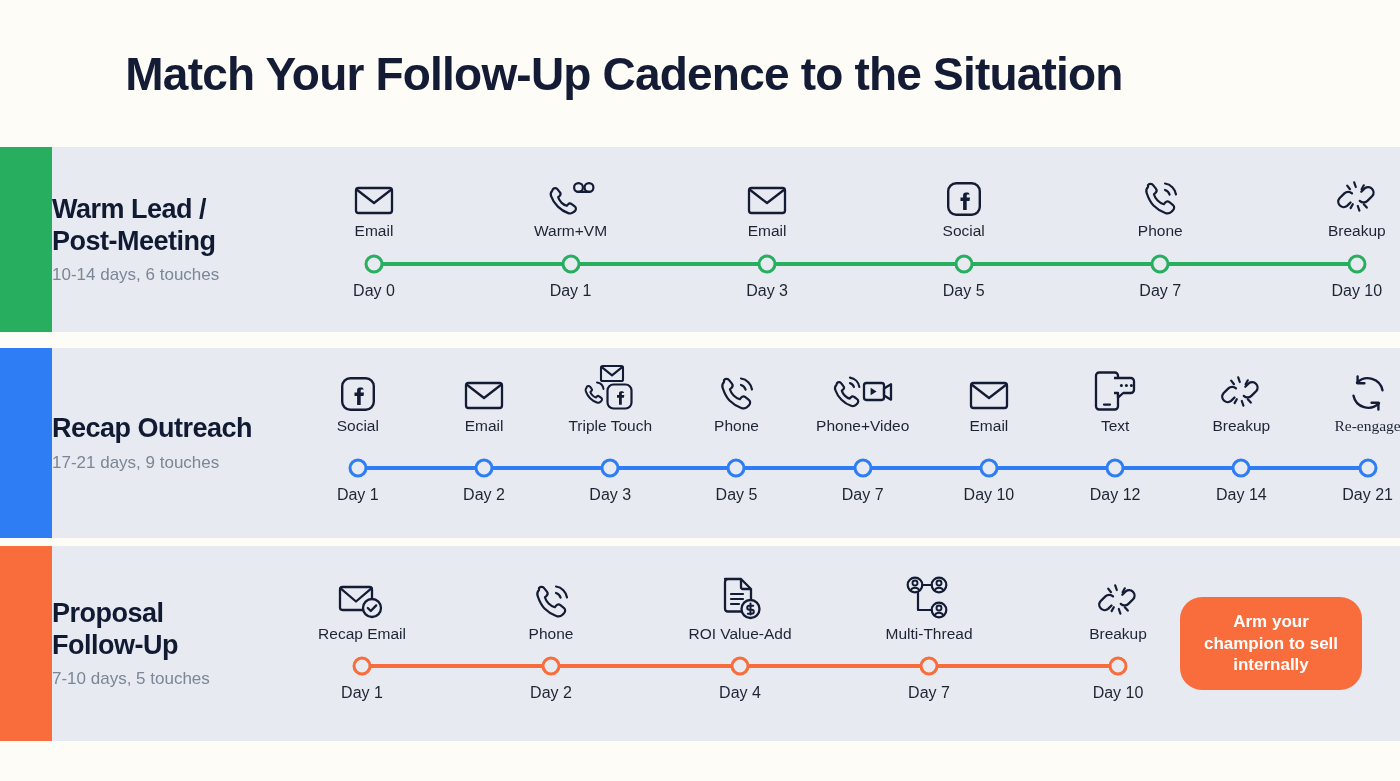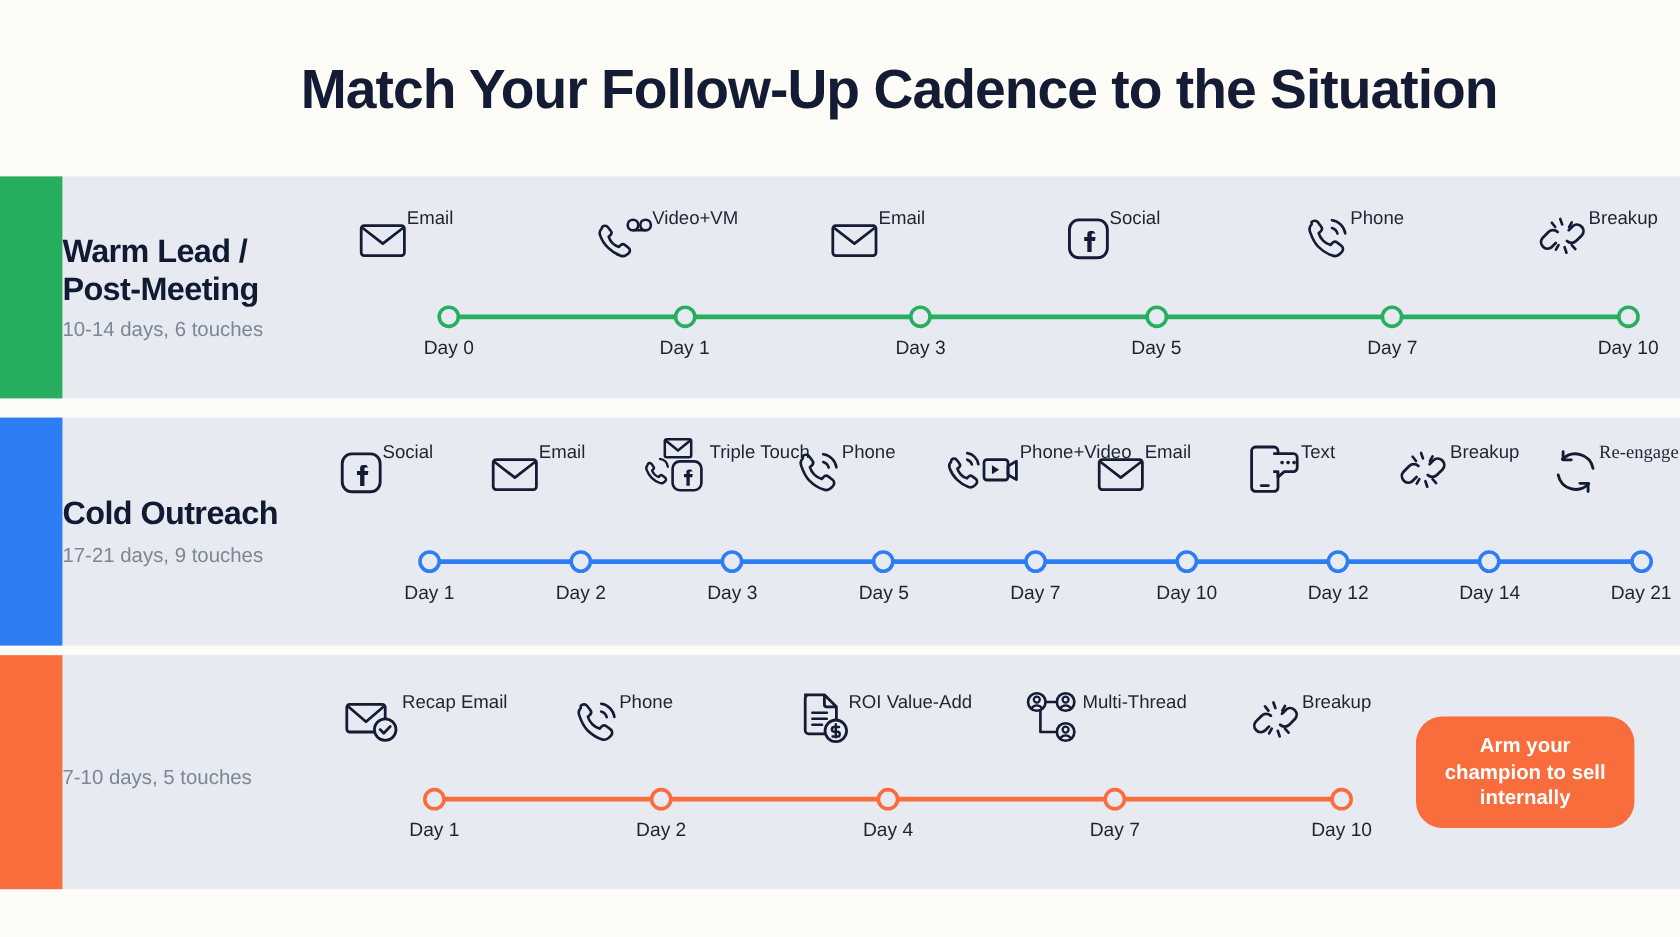--- a/index.html
+++ b/index.html
@@ -7,21 +7,21 @@
     width: 1400px; height: 781px;
     background: #fdfcf7;
     font-family: "Liberation Sans", sans-serif;
     overflow: hidden;
   }
   .page { position: relative; width: 1400px; height: 781px; background: #fdfcf7; }
 
   
   .title-wrap {
     position: absolute; left: 0; top: 0; width: 1248px; height: 147px;
-    display: flex; align-items: center; justify-content: flex-end;
+    display: flex; align-items: center; justify-content: center;
   }
   .title {
     font-size: 46px; font-weight: 700; letter-spacing: -0.8px;
     color: #141b34; text-align: center; white-space: nowrap;
   }
 
   
   .row {
     position: absolute; left: 0; width: 1400px;
     background: #e7eaf0;
@@ -47,21 +47,21 @@
   }
 
   
   .timeline {
     position: relative; flex: 1 1 auto; height: 100%;
   }
   .tl-inner { position: absolute; left: 0; right: 0; top: 0; bottom: 0; }
 
   .stop {
     position: absolute; top: 0; transform: translateX(-50%);
-    display: flex; flex-direction: row; 
+    display: flex; flex-direction: column; 
     width: 150px;
   }
   .icon-box {
     height: 48px; display: flex; align-items: flex-end; justify-content: center;
   }
   .icon-box svg { display: block; }
   .stop-label {
     margin-top: 6px; font-size: 15.5px; color: #1d2433; font-weight: 400;
     white-space: nowrap; text-align: center; line-height: 1;
   }
@@ -136,21 +136,21 @@
             <div class="stop-day" style="left: 5%; top: 135px;">Day 0</div>
             <div class="stop" style="left: 23.2%; top: 22px;">
               <div class="icon-box">
                 <svg width="48" height="38" viewBox="0 0 48 38">
                   <path d="M6 10c1.4-1.3 3.5-1.2 4.6.3l2.3 3c.9 1.1.7 2.7-.3 3.7l-1.4 1.2c.5 1.9 1.7 3.8 3.2 5.4 1.6 1.6 3.5 2.7 5.4 3.2l1.2-1.4c1-1.1 2.6-1.2 3.7-.3l3 2.3c1.5 1.1 1.6 3.2.3 4.6L26.6 33c-1.4 1.4-3.5 1.8-5.4 1.1-3.7-1.3-7.3-3.6-10.3-6.5S5.4 20.8 4.1 17.1c-.7-1.9-.3-4 1.1-5.4z" fill="none" stroke="#141b34" stroke-width="2.2" stroke-linejoin="round"></path>
                   <circle cx="31.5" cy="8.5" r="4.4" fill="none" stroke="#141b34" stroke-width="2.2"></circle>
                   <circle cx="42" cy="8.5" r="4.4" fill="none" stroke="#141b34" stroke-width="2.2"></circle>
                   <path d="M31.5 12.9h10.5" stroke="#141b34" stroke-width="2.2" stroke-linecap="round"></path>
                 </svg>
               </div>
-              <div class="stop-label">Video+VM</div>
+              <div class="stop-label">Warm+VM</div>
             </div>
             <div class="node n-green" style="left: 23.2%; top: 116.75px;"></div>
             <div class="stop-day" style="left: 23.2%; top: 135px;">Day 1</div>
             <div class="stop" style="left: 41.4%; top: 22px;">
               <div class="icon-box">
                 <svg width="40" height="34" viewBox="0 0 40 34">
                   <rect x="2" y="5" width="36" height="25" rx="2.5" fill="none" stroke="#141b34" stroke-width="2.3"></rect>
                   <path d="M3.2 7 L20 20 L36.8 7" fill="none" stroke="#141b34" stroke-width="2.3" stroke-linecap="round" stroke-linejoin="round"></path>
                 </svg>
               </div>
@@ -193,21 +193,21 @@
               <div class="stop-label">Breakup</div>
             </div>
             <div class="node n-green" style="left: 96%; top: 116.75px;"></div>
             <div class="stop-day" style="left: 96%; top: 135px;">Day 10</div>
           </div>
         </div>
       </div>
       <div class="row row-r2">
         <div class="accent-bar c-blue"></div>
         <div class="label-block">
-          <div class="label-title">Cold Outreach</div>
+          <div class="label-title">Recap Outreach</div>
           <div class="label-sub">17-21 days, 9 touches</div>
         </div>
         <div class="timeline">
           <div class="tl-inner">
             <div class="track t-blue" style="left: 3.5%; width: 93.5%; top: 118px;"></div>
             <div class="stop" style="left: 3.5%; top: 16px;">
               <div class="icon-box">
                 <svg width="36" height="36" viewBox="0 0 36 36">
                   <rect x="2.2" y="2.2" width="31.6" height="31.6" rx="8" fill="none" stroke="#141b34" stroke-width="2.4"></rect>
                   <path d="M22.3 11.4h-2.6c-1.6 0-2.6 1-2.6 2.6v2.4h-2.6v3.5h2.6v9.2h3.6v-9.2h2.8l.5-3.5h-3.3v-2c0-.5.3-.8.8-.8h2.4z" fill="#141b34"></path>
@@ -321,20 +321,24 @@
               <div class="stop-label">Re-engage</div>
             </div>
             <div class="node n-blue" style="left: 97%; top: 119.75px;"></div>
             <div class="stop-day" style="left: 97%; top: 138px;">Day 21</div>
           </div>
         </div>
       </div>
       <div class="row row-r3">
         <div class="accent-bar c-orange"></div>
         <div class="label-block">
+          <div class="label-title">
+            <div>Proposal</div>
+            <div>Follow-Up</div>
+          </div>
           <div class="label-sub">7-10 days, 5 touches</div>
         </div>
         <div class="timeline">
           <div class="tl-inner">
             <div class="track t-orange" style="left: 5%; width: 90%; top: 118px;"></div>
             <div class="stop" style="left: 5%; top: 26px;">
               <div class="icon-box">
                 <svg width="48" height="38" viewBox="0 0 48 38">
                   <rect x="2" y="5" width="32" height="23" rx="2.4" fill="none" stroke="#141b34" stroke-width="2.3"></rect>
                   <path d="M3.2 6.8L18 19.5 32.8 6.8" fill="none" stroke="#141b34" stroke-width="2.3" stroke-linecap="round" stroke-linejoin="round"></path>

